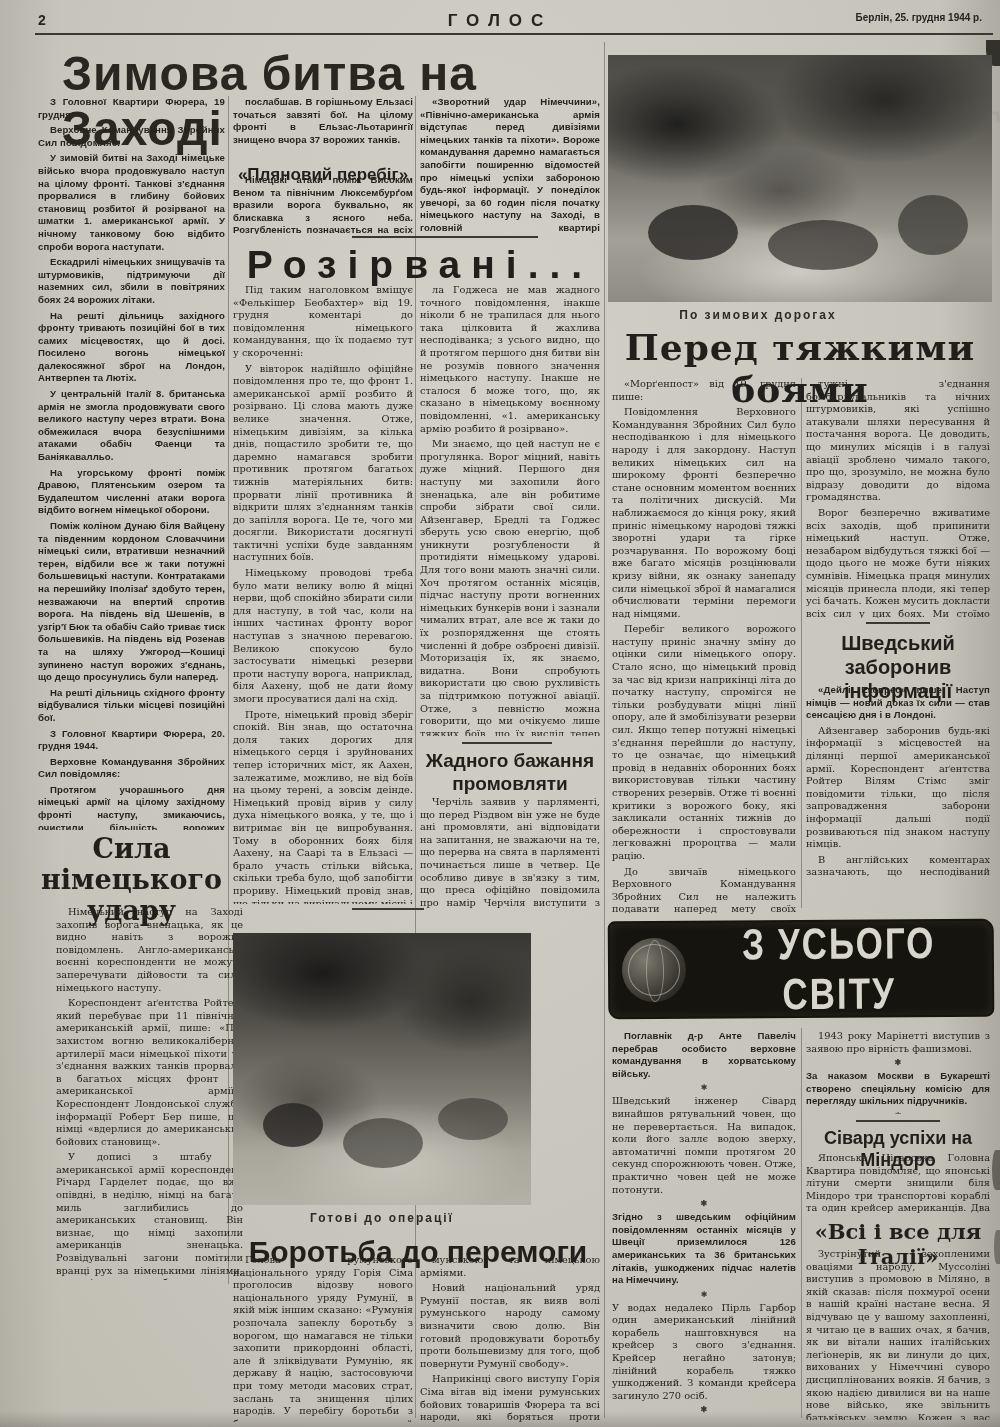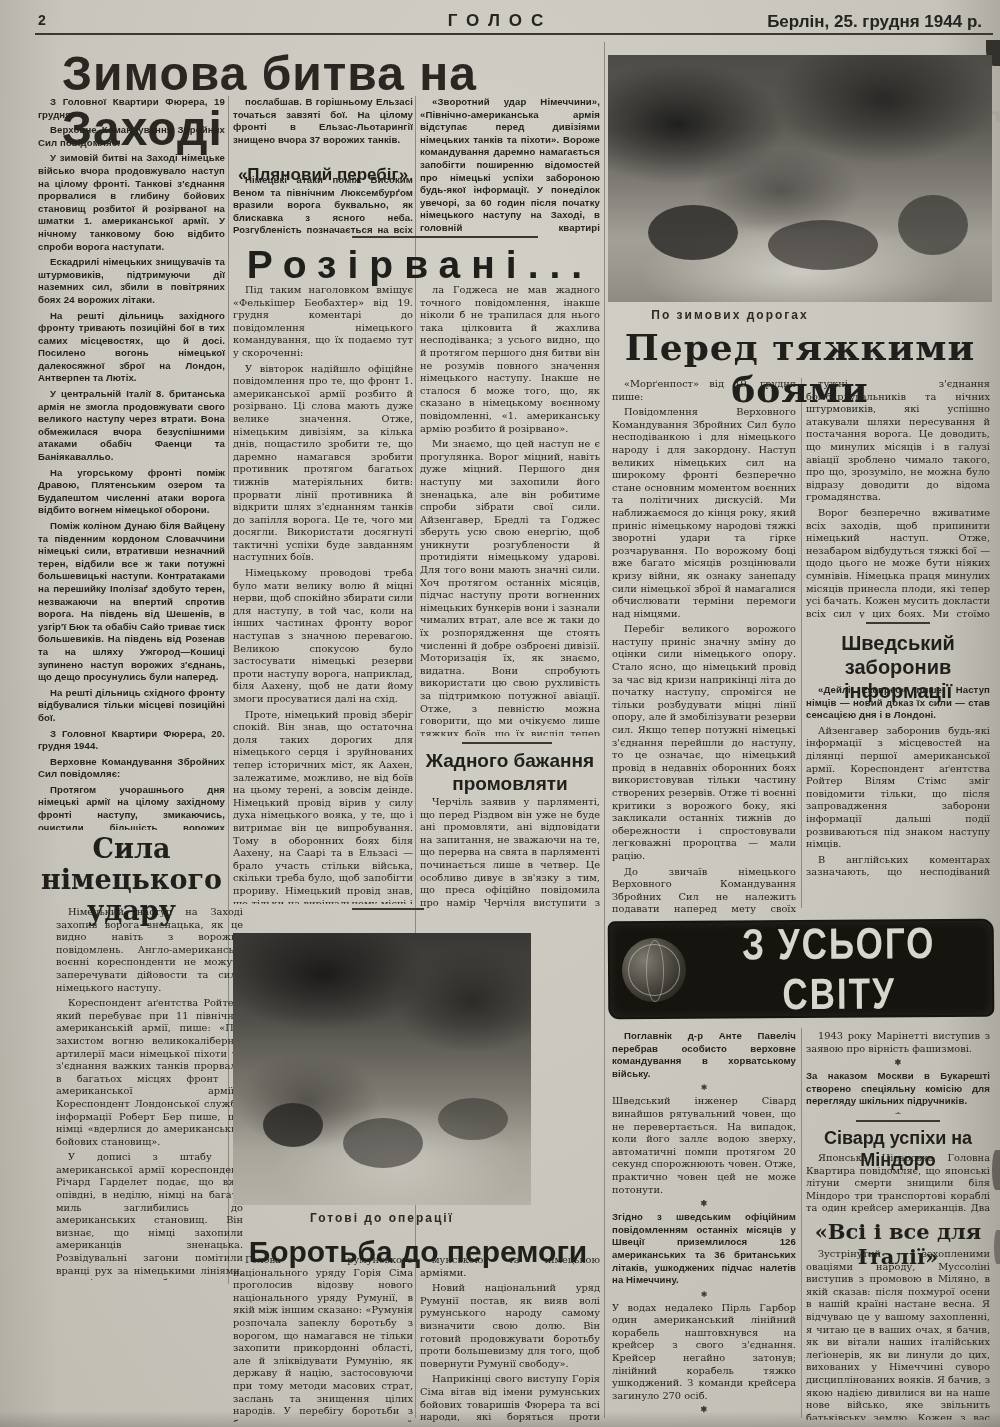--- a/index.html
+++ b/index.html
@@ -25,21 +25,21 @@
   .hd-serif-xl{font-family:"DejaVu Serif",serif;font-weight:700;font-size:36px;letter-spacing:1px;}
   .hd-serif-lg{font-family:"DejaVu Serif",serif;font-weight:700;font-size:27px;line-height:1.15;}
   .hd-serif-md{font-family:"DejaVu Serif",serif;font-weight:700;font-size:21px;}
   .hd-sans-lg{font-family:"Liberation Sans",sans-serif;font-weight:700;font-size:30px;}
   .hd-sans-md{font-family:"Liberation Sans",sans-serif;font-weight:700;font-size:19px;line-height:1.2;}
   .hd-sans-sm{font-family:"Liberation Sans",sans-serif;font-weight:700;font-size:17px;}
   .hd-torn{font-family:"Liberation Sans",sans-serif;font-weight:700;font-size:39px;letter-spacing:11px;}
   .caption{font-family:"Liberation Sans",sans-serif;font-weight:700;font-size:12px;letter-spacing:2px;text-align:center;color:#2c2a25;}
   .masthead{font-family:"Liberation Sans",sans-serif;font-weight:700;font-size:17px;letter-spacing:9px;}
   .pageno{font-family:"Liberation Sans",sans-serif;font-weight:700;font-size:14px;}
-  .dateline{font-family:"Liberation Sans",sans-serif;font-weight:700;font-size:17px;}
+  .dateline{font-family:"Liberation Sans",sans-serif;font-weight:700;font-size:10px;}
   .photo{position:absolute;filter:contrast(.95);}
   .photo1{background:
       radial-gradient(ellipse 40% 35% at 18% 28%, rgba(15,15,14,.85), rgba(0,0,0,0) 70%),
       radial-gradient(ellipse 45% 40% at 72% 18%, rgba(25,24,22,.8), rgba(0,0,0,0) 65%),
       radial-gradient(ellipse 30% 25% at 45% 55%, rgba(40,38,35,.5), rgba(0,0,0,0) 70%),
       radial-gradient(ellipse 60% 30% at 50% 88%, rgba(228,226,218,.75), rgba(0,0,0,0) 70%),
       linear-gradient(180deg,#4a4843 0%,#5c5a53 30%,#84817a 55%,#a5a298 75%,#8f8c83 100%);}
   .photo2{background:
       radial-gradient(ellipse 50% 30% at 30% 15%, rgba(18,17,16,.9), rgba(0,0,0,0) 70%),
       radial-gradient(ellipse 40% 30% at 80% 25%, rgba(30,29,26,.75), rgba(0,0,0,0) 65%),
@@ -148,21 +148,21 @@
       <p>мунською та німецькою арміями.</p>
       <p>Новий національний уряд Румунії постав, як вияв волі румунського народу самому визначити свою долю. Він готовий продовжувати боротьбу проти большевизму для того, щоб повернути Румунії свободу».</p>
       <p>Наприкінці свого виступу Горія Сіма вітав від імени румунських бойових товаришів Фюрера та всі народи, які боряться проти большевизму.</p>
     </div>
 
   <div class="photo photo1" style="left:608px;top:55px;width:384px;height:247px;">
     <div class="blob" style="left:40px;top:150px;width:90px;height:55px;"></div>
     <div class="blob" style="left:160px;top:165px;width:110px;height:50px;opacity:.65;"></div>
     <div class="blob" style="left:290px;top:140px;width:70px;height:60px;opacity:.6;"></div>
   </div>
-  <div class="abs caption" style="left:580px;top:308px;width:300px;">По зимових дорогах</div>
+  <div class="abs caption" style="left:608px;top:308px;width:300px;">По зимових дорогах</div>
 
   <div class="hd hd-serif-xl" style="left:608px;top:326px;width:384px;">Перед тяжкими боями</div>
   <div class="col" style="left:612px;top:378px;width:184px;height:536px;">
       <p>«Морґенпост» від 19. грудня пише:</p>
       <p>Повідомлення Верховного Командування Збройних Сил було несподіванкою і для німецького народу і для закордону. Наступ великих німецьких сил на широкому фронті безперечно стане основним моментом воєнних та політичних дискусій. Ми наближаємося до кінця року, який приніс німецькому народові тяжкі зворотні удари та гірке розчарування. По ворожому боці вже багато місяців розцінювали кризу війни, як ознаку занепаду сили німецької зброї й намагалися обчислювати терміни перемоги над німцями.</p>
       <p>Перебіг великого ворожого наступу приніс значну зміну до оцінки сили німецького опору. Стало ясно, що німецький провід за час від кризи наприкінці літа до початку наступу, спромігся не тільки розбудувати міцні лінії опору, але й змобілізувати резерви сил. Якщо тепер потужні німецькі з'єднання перейшли до наступу, то це означає, що німецький провід в недавніх оборонних боях використовував тільки частину створених резервів. Отже ті воєнні критики з ворожого боку, які закликали останніх тижнів до обережности і спростовували легковажні пророцтва — мали рацію.</p>
       <p>До звичаїв німецького Верховного Командування Збройних Сил не належить подавати наперед мету своїх операцій. Ми повинні задовольнитися тими короткими відомостями, що німецький провід у цілковитій таємниці зібрав сили для того наступу і що це виявилося прикрою несподіванкою для ворога. Надзвичайно показова деталь у повідомленні німецького командування про «великі з'єднання літаків-знищувачів», які підтримають операції. У зведенні згадується також про по-</p>
     </div>
   <div class="col" style="left:806px;top:378px;width:184px;height:240px;">
       <p>тужні з'єднання бомбардувальників та нічних штурмовиків, які успішно атакували шляхи пересування й постачання ворога. Це доводить, що минулих місяців і в галузі авіації зроблено чимало такого, про що, зрозуміло, не можна було відразу доводити до відома громадянства.</p>

